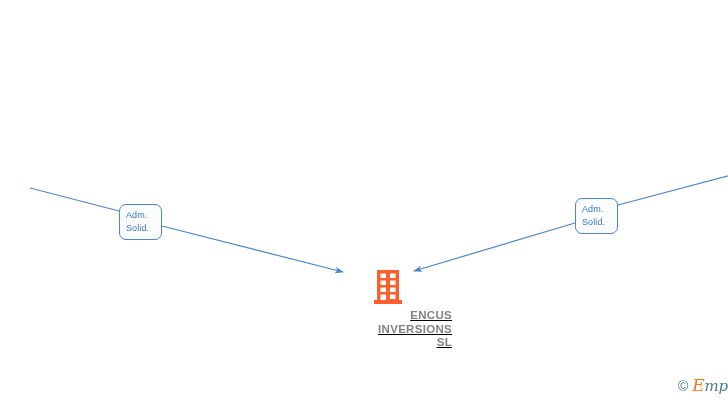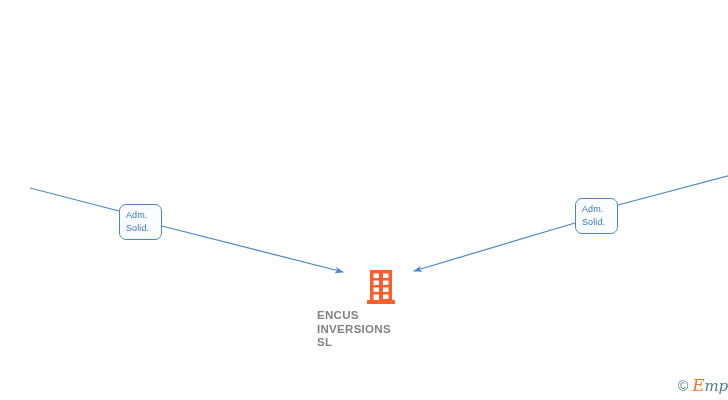--- a/index.html
+++ b/index.html
@@ -53,24 +53,25 @@
   #rel-label-right {
     left: 545px;
     top: 198px;
     width: 43px;
     height: 36px;
   }
 
   
   #company-node {
     position: absolute;
-    left: 287px;
+    left: 294px;
     top: 270px;
     width: 128px;
-    text-align: left;
+    text-align: right;
+    text-decoration: underline;
   }
   #company-icon {
     display: block;
     margin: 0 auto;
     width: 28px;
     height: 34px;
   }
   #company-name {
     margin-top: 5px;
     color: #808285;

